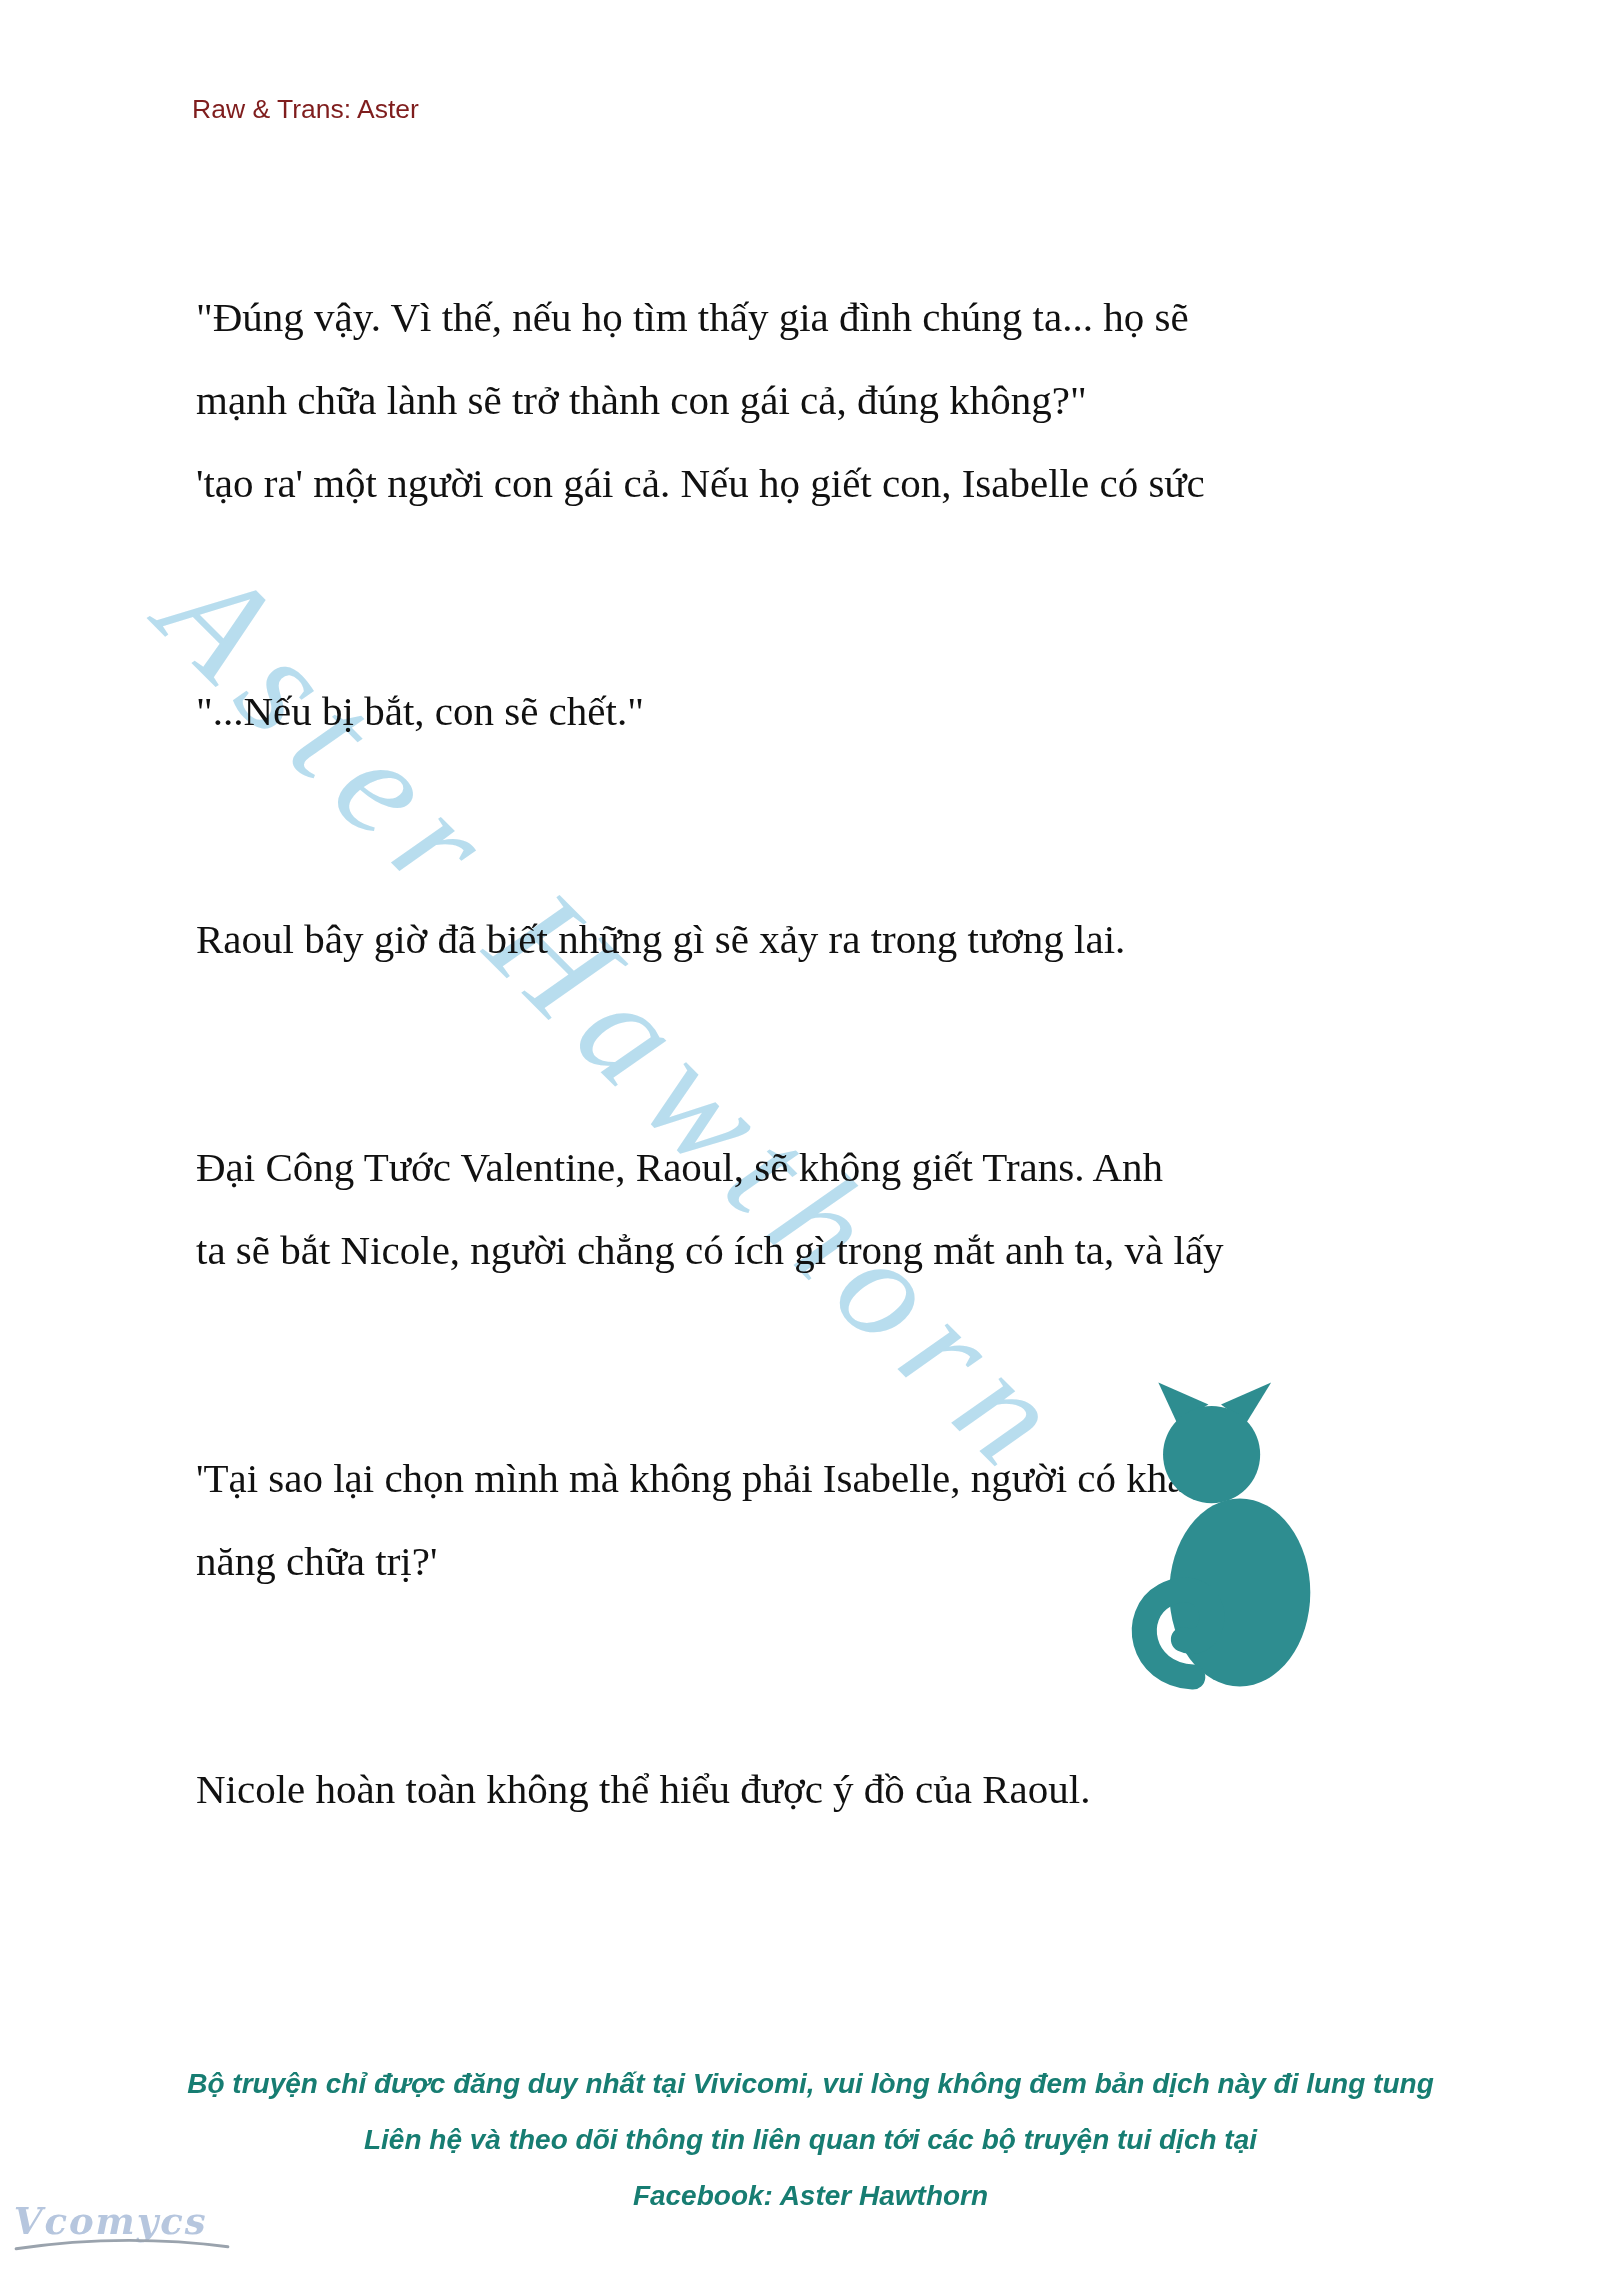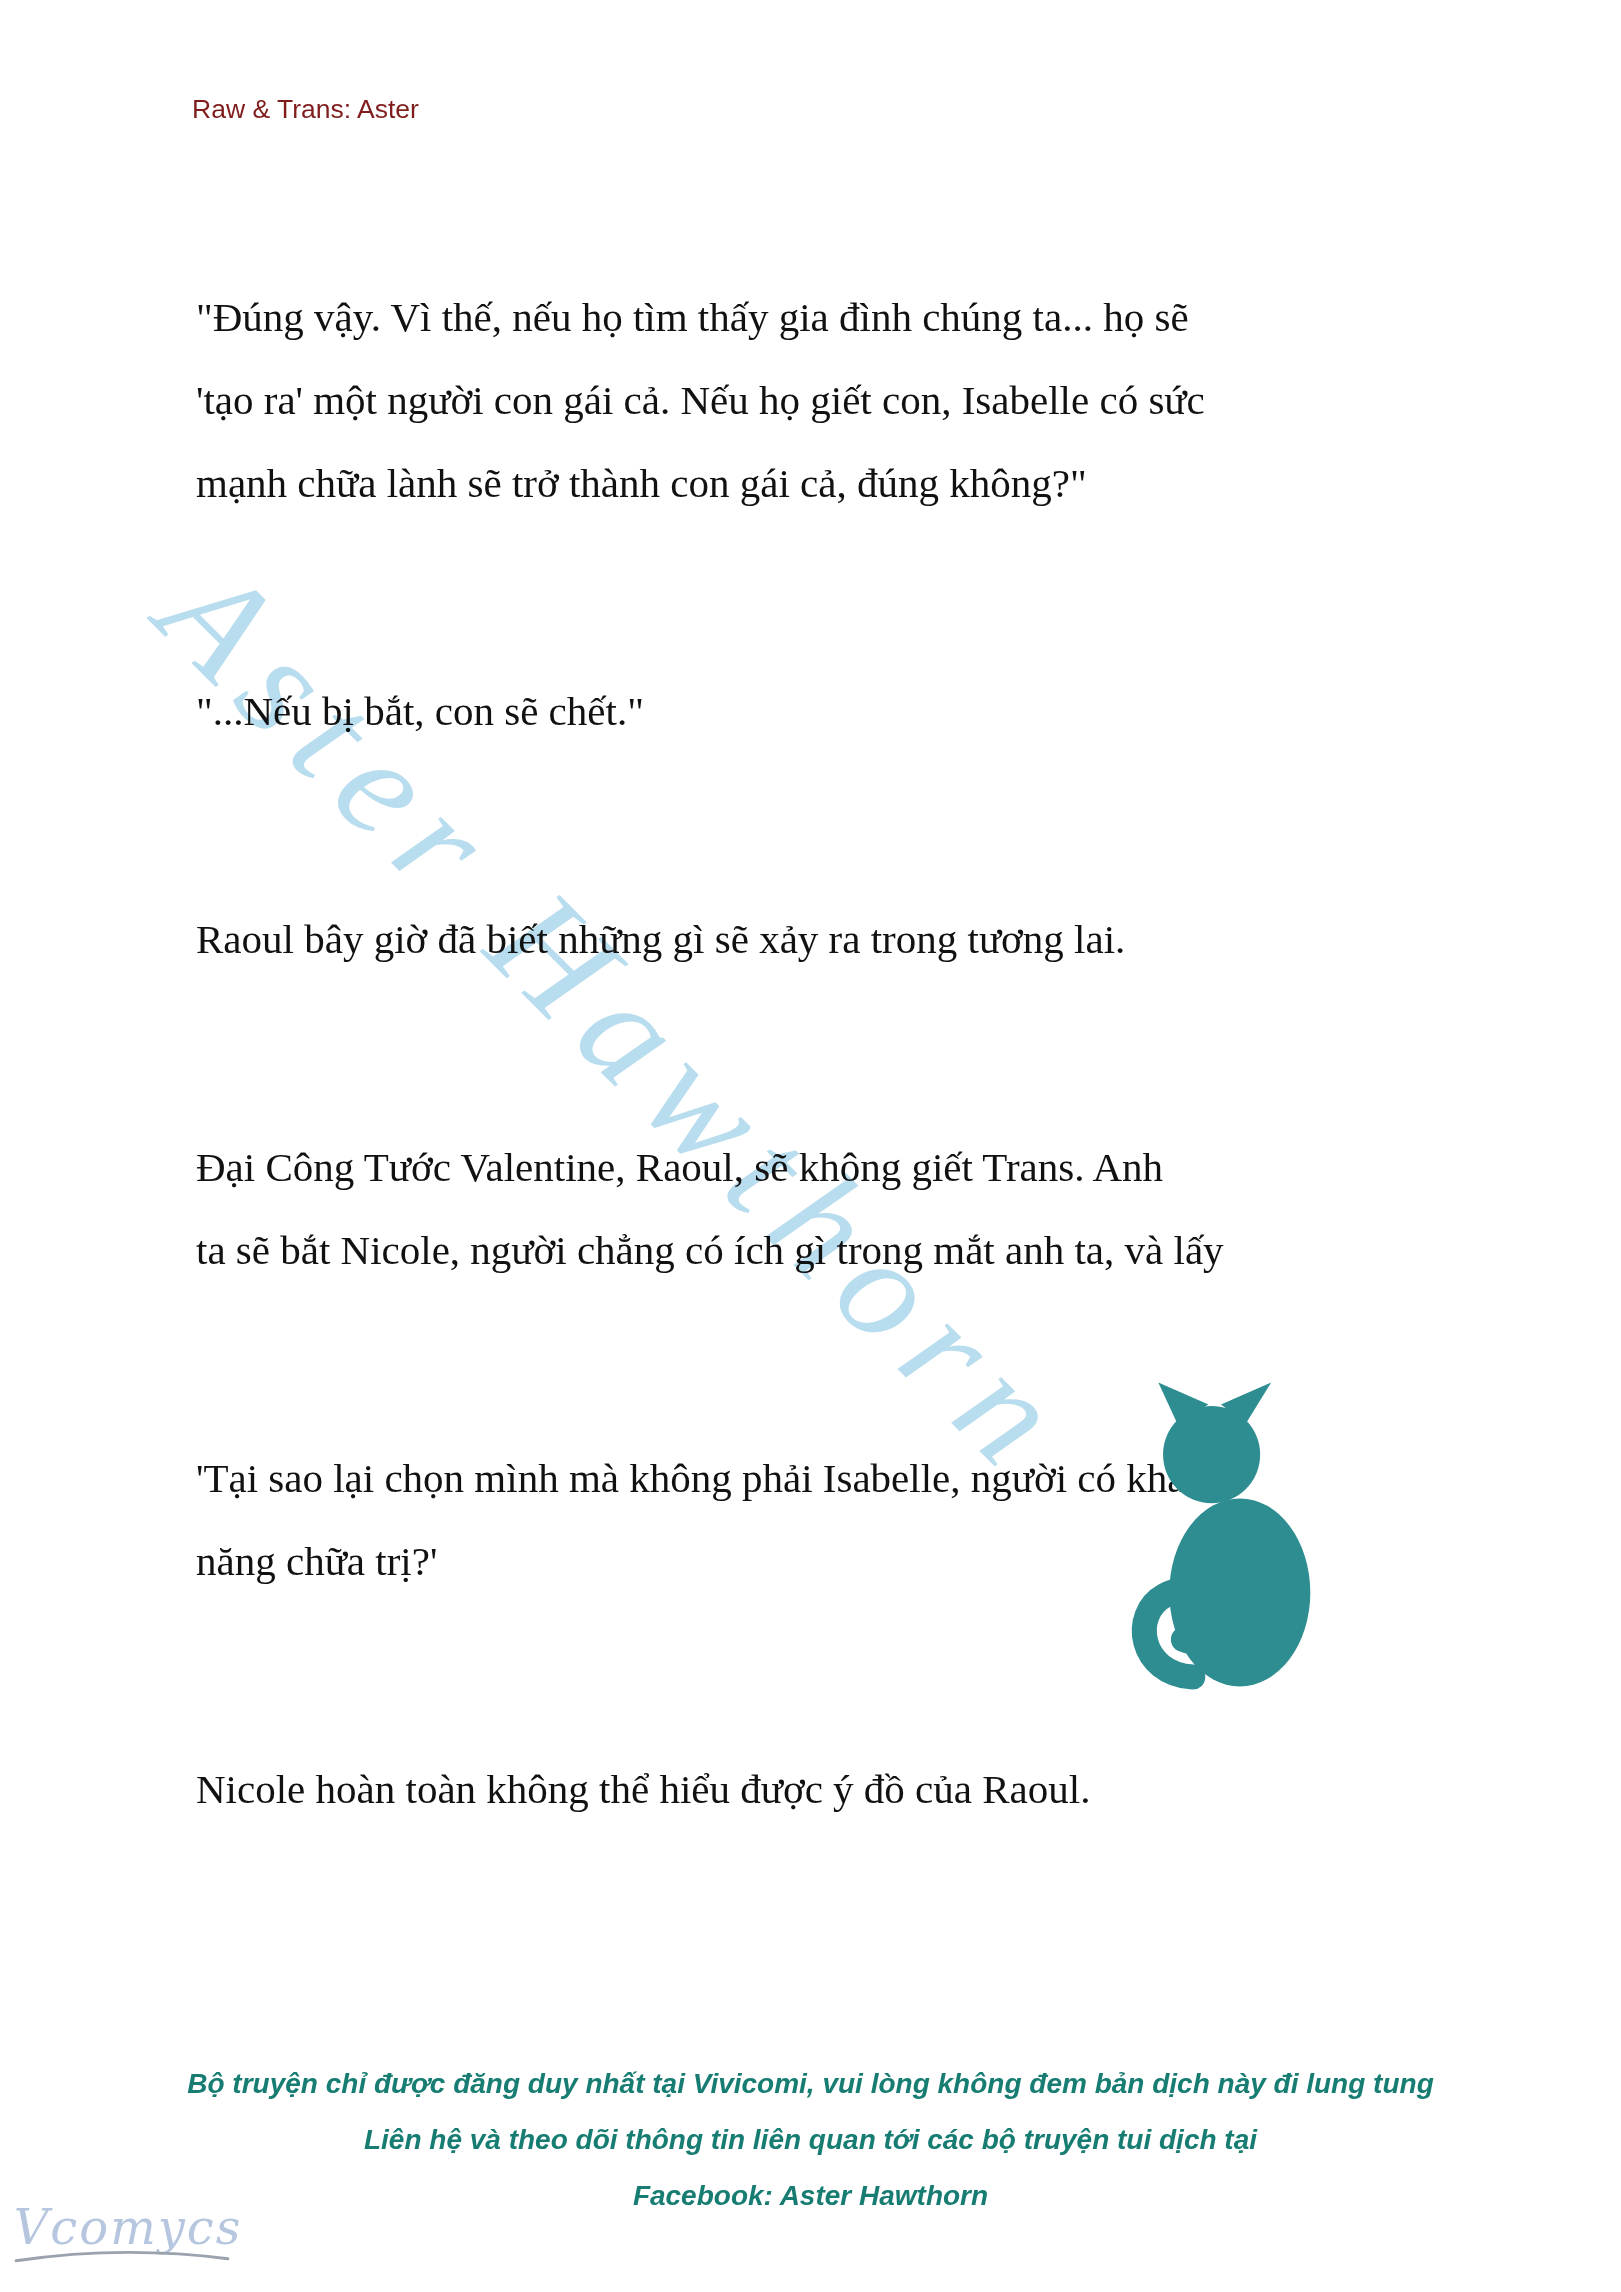--- a/index.html
+++ b/index.html
@@ -81,44 +81,44 @@
   }
   .logo {
     position: absolute;
     left: 13.7px;
     top: 2199px;
     z-index: 3;
   }
   .logo-text {
     font-family: "DejaVu Serif", serif;
     font-style: italic;
-    font-weight: normal;
-    font-size: 48px;
+    font-weight: bold;
+    font-size: 37px;
     color: var(--logo, #b6c6de);
     letter-spacing: 2px;
   }
   .logo-underline {
     display: block;
     margin-top: -5.9px;
   }
 </style>
 </head>
 <body>
 
 <div class="page">
 
   <div class="header">Raw &amp; Trans: Aster</div>
 
   <div class="watermark">Aster Hawthorn</div>
 
   <div class="content">
     <div class="para">
       <div class="line">"Đúng vậy. Vì thế, nếu họ tìm thấy gia đình chúng ta... họ sẽ</div>
+      <div class="line">mạnh chữa lành sẽ trở thành con gái cả, đúng không?"</div>
       <div class="line">'tạo ra' một người con gái cả. Nếu họ giết con, Isabelle có sức</div>
-      <div class="line">mạnh chữa lành sẽ trở thành con gái cả, đúng không?"</div>
     </div>
     <div class="para">
       <div class="line">"...Nếu bị bắt, con sẽ chết."</div>
     </div>
     <div class="para">
       <div class="line">Raoul bây giờ đã biết những gì sẽ xảy ra trong tương lai.</div>
     </div>
     <div class="para">
       <div class="line">Đại Công Tước Valentine, Raoul, sẽ không giết Trans. Anh</div>
       <div class="line">ta sẽ bắt Nicole, người chẳng có ích gì trong mắt anh ta, và lấy</div>

